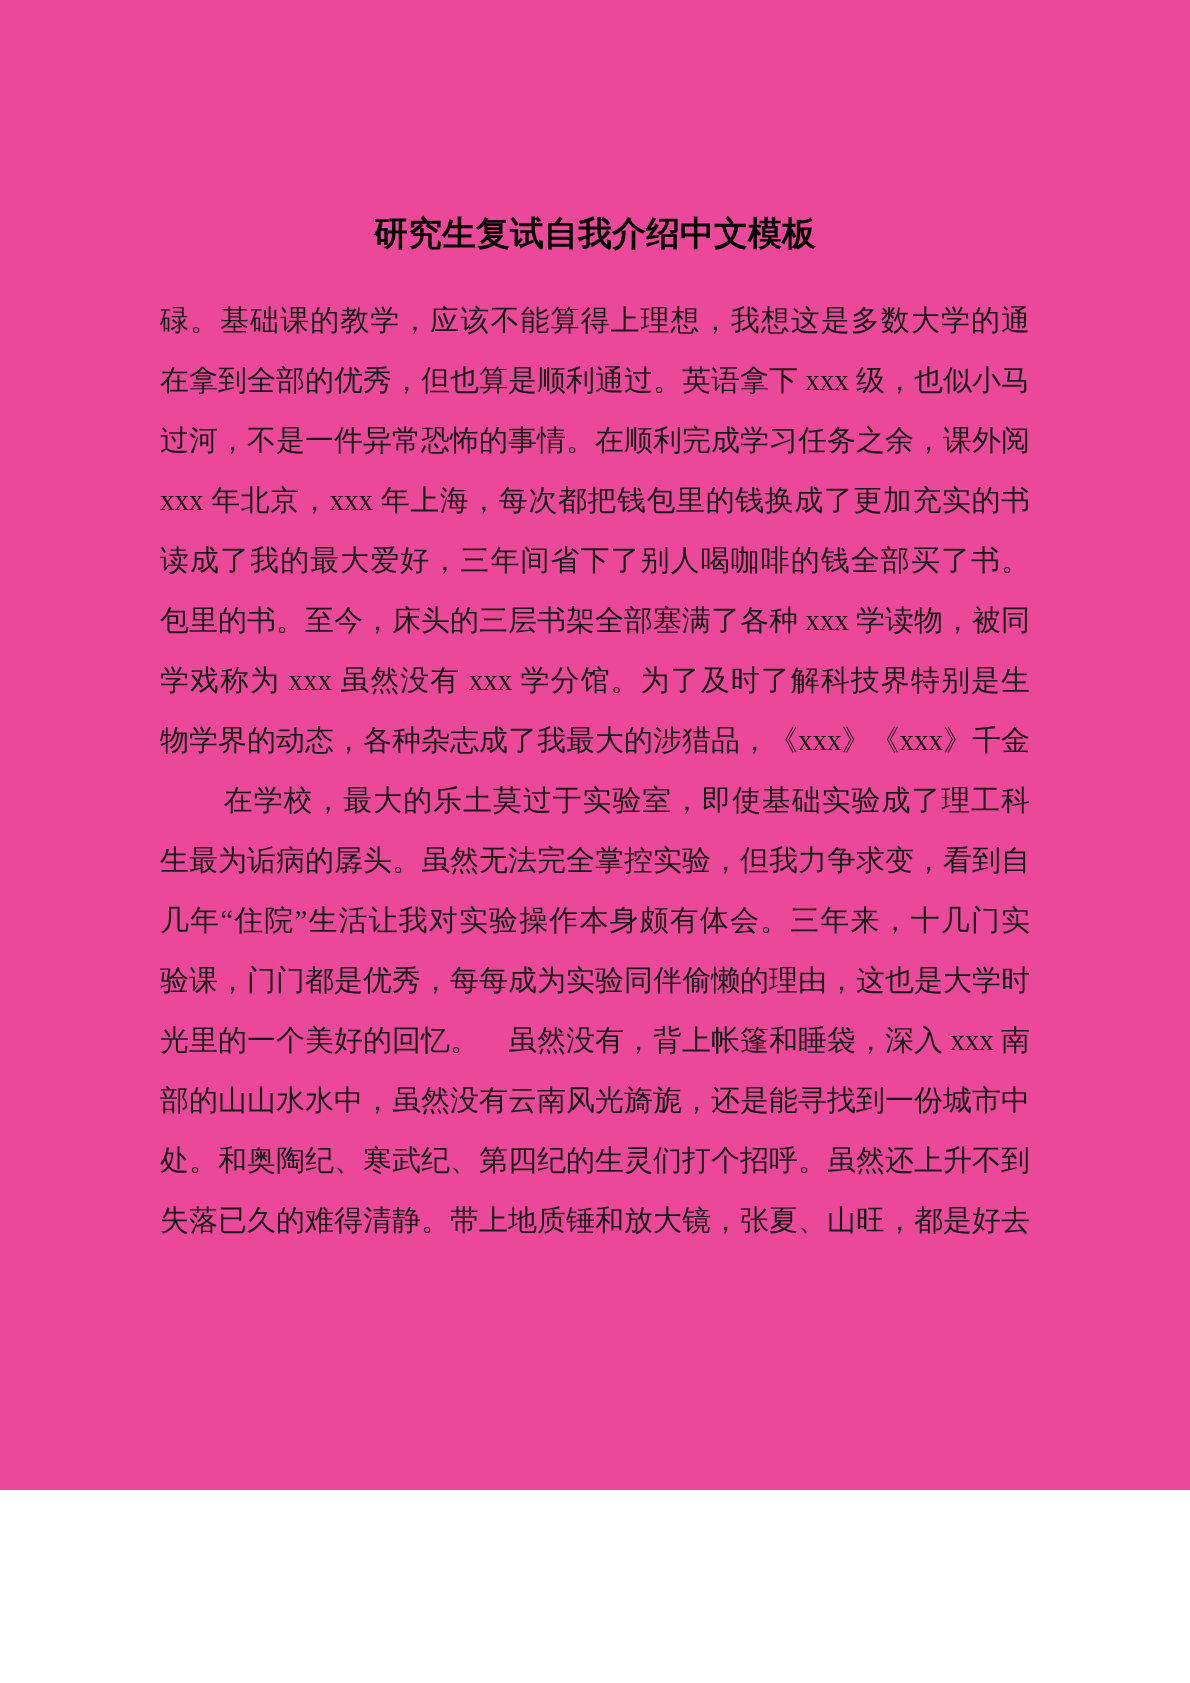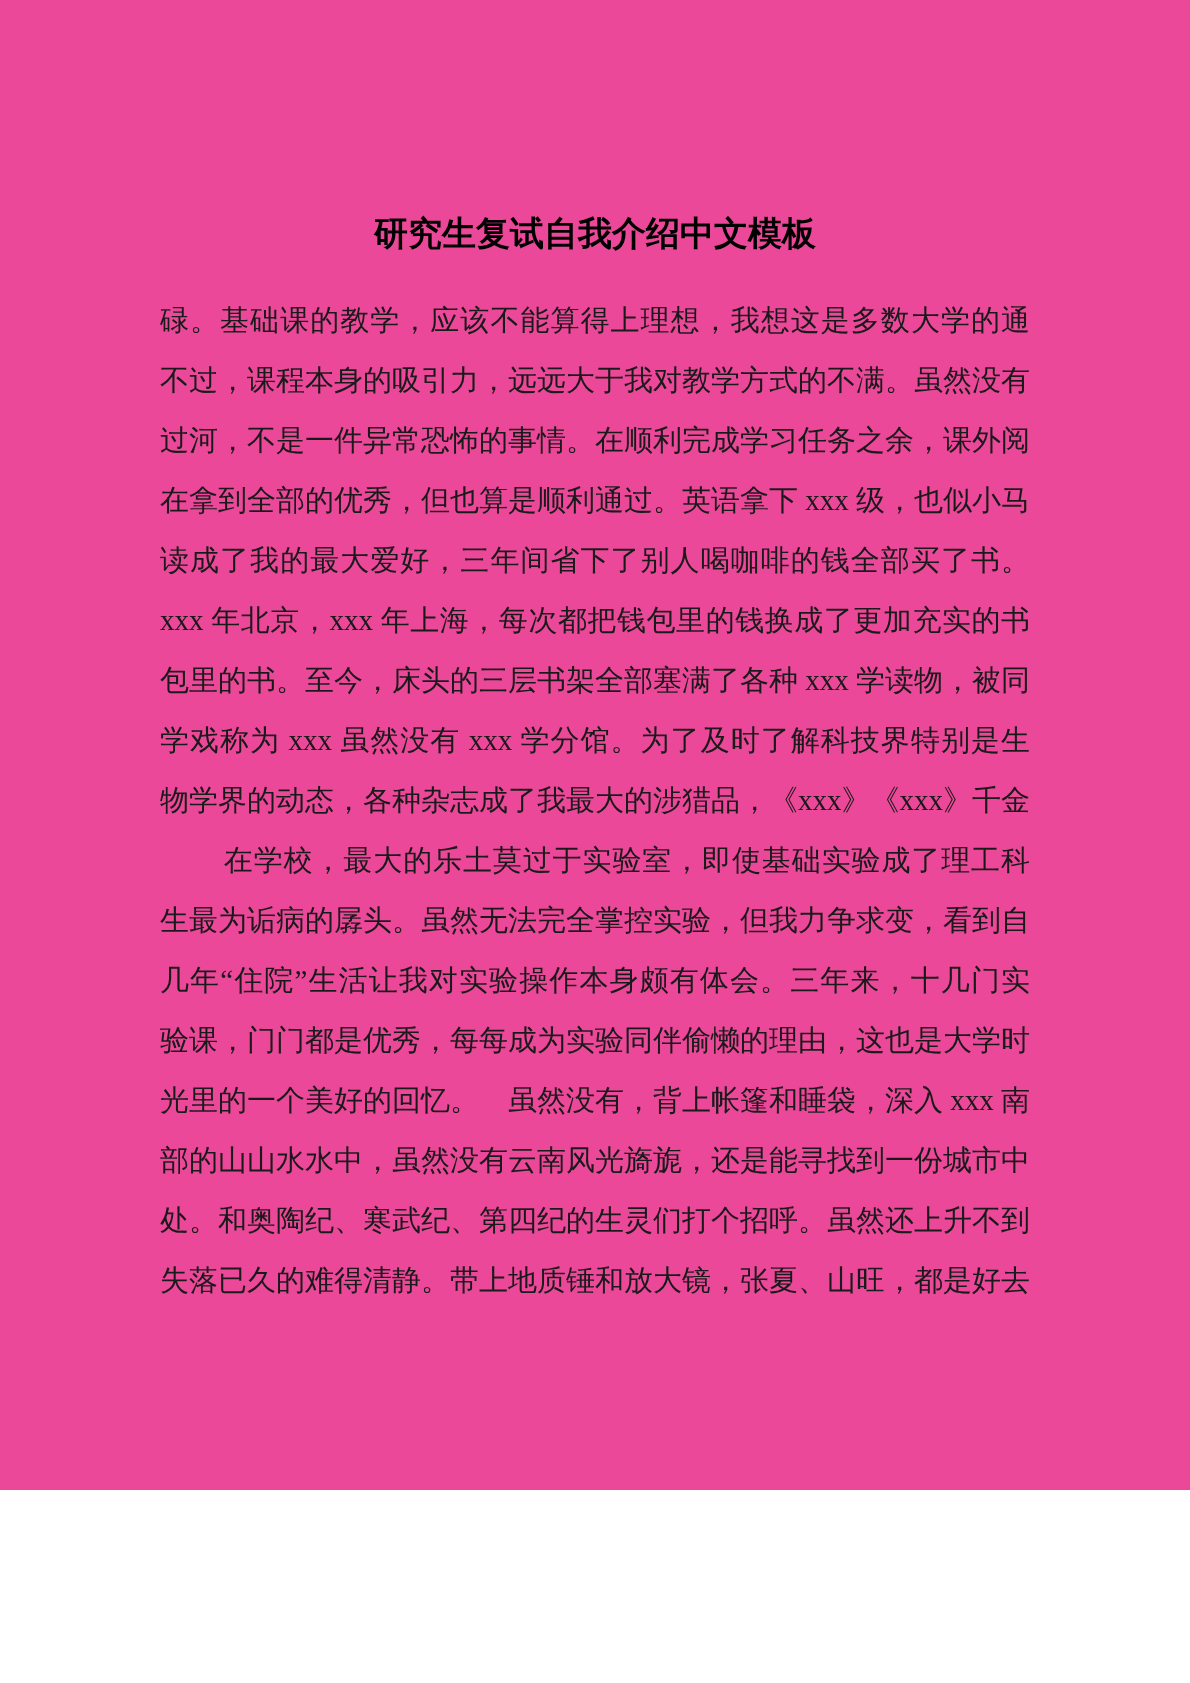--- a/index.html
+++ b/index.html
@@ -73,25 +73,24 @@
 </style>
 </head>
 <body>
 
 <div class="page">
 
   <h1 class="doc-title">研究生复试自我介绍中文模板</h1>
 
   <div class="doc-body">
     <div class="line">碌。基础课的教学，应该不能算得上理想，我想这是多数大学的通病。</div>
-    <div class="line">不过，课程本身的吸引力，远远大于我对教学方式的不满。虽然没有</div>
+    <div class="line">在拿到全部的优秀，但也算是顺利通过。英语拿下 xxx 级，也似小马</div>
     <div class="line">过河，不是一件异常恐怖的事情。在顺利完成学习任务之余，课外阅</div>
-    <div class="line">在拿到全部的优秀，但也算是顺利通过。英语拿下 xxx 级，也似小马</div>
+    <div class="line">xxx 年北京，xxx 年上海，每次都把钱包里的钱换成了更加充实的书</div>
     <div class="line">读成了我的最大爱好，三年间省下了别人喝咖啡的钱全部买了书。</div>
-    <div class="line">xxx 年北京，xxx 年上海，每次都把钱包里的钱换成了更加充实的书</div>
     <div class="line">包里的书。至今，床头的三层书架全部塞满了各种 xxx 学读物，被同</div>
     <div class="line">学戏称为 xxx 虽然没有 xxx 学分馆。为了及时了解科技界特别是生</div>
     <div class="line">物学界的动态，各种杂志成了我最大的涉猎品，《xxx》《xxx》千金难</div>
     <div class="line ind">在学校，最大的乐土莫过于实验室，即使基础实验成了理工科学</div>
     <div class="line">生最为诟病的孱头。虽然无法完全掌控实验，但我力争求变，看到自</div>
     <div class="line">几年“住院”生活让我对实验操作本身颇有体会。三年来，十几门实</div>
     <div class="line">验课，门门都是优秀，每每成为实验同伴偷懒的理由，这也是大学时</div>
     <div class="line">光里的一个美好的回忆。　虽然没有，背上帐篷和睡袋，深入 xxx 南</div>
     <div class="line">部的山山水水中，虽然没有云南风光旖旎，还是能寻找到一份城市中</div>
     <div class="line">处。和奥陶纪、寒武纪、第四纪的生灵们打个招呼。虽然还上升不到</div>

